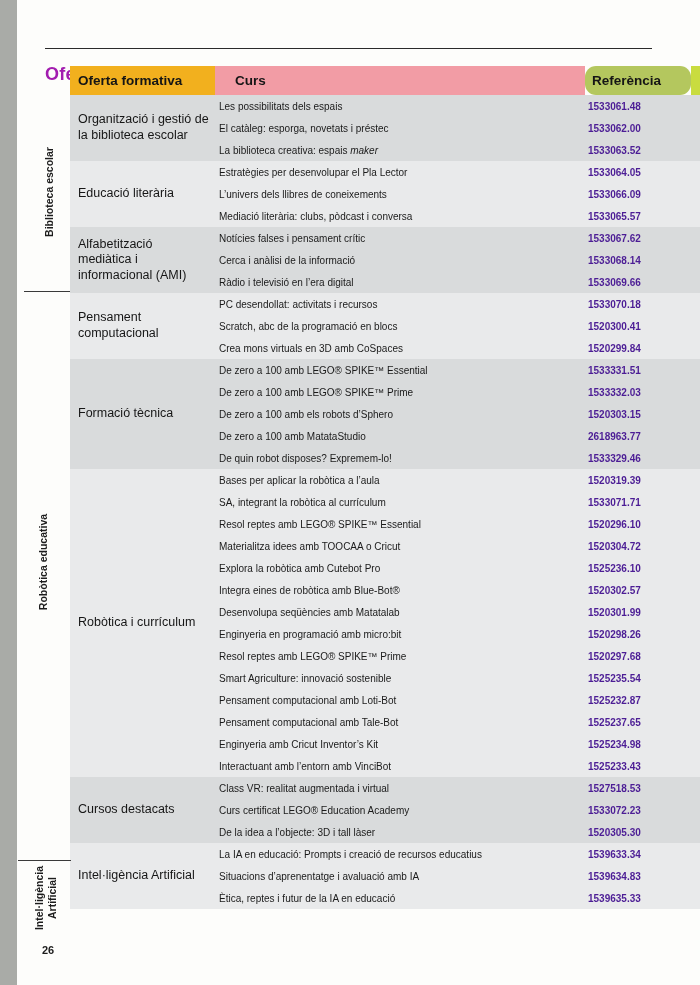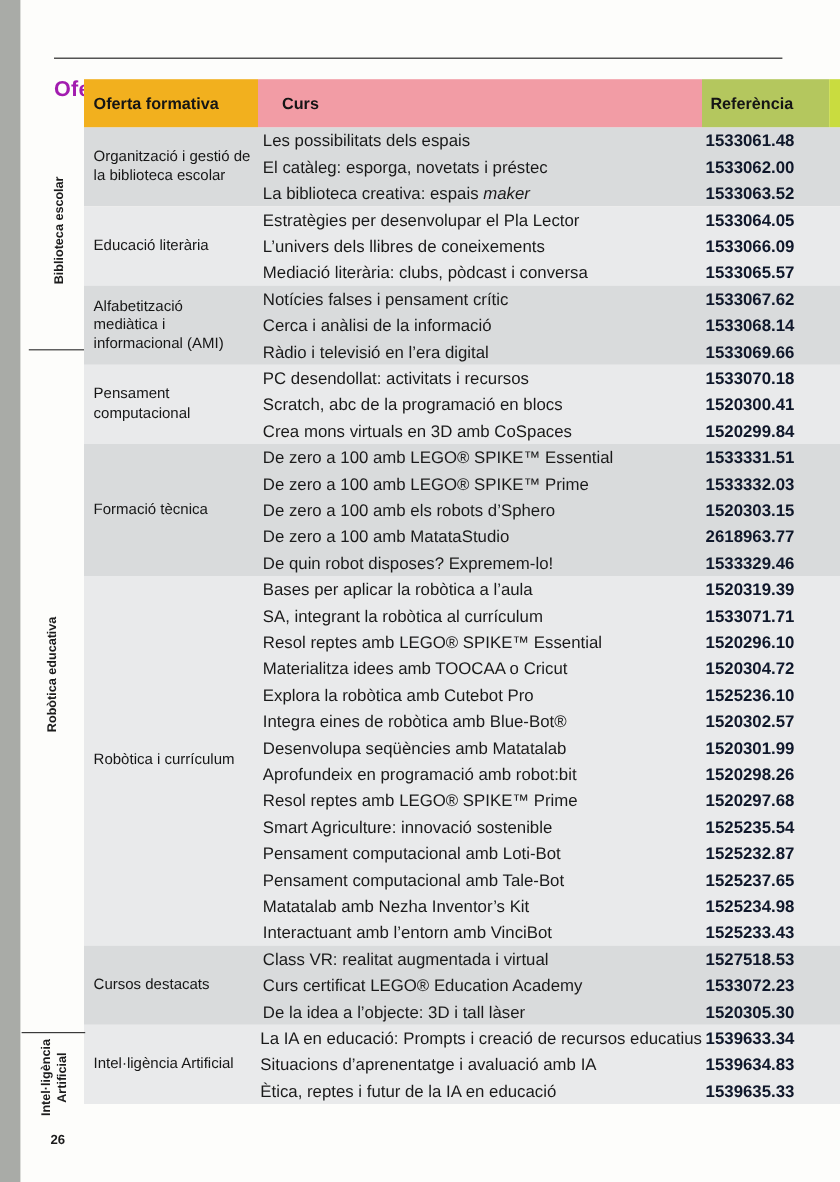--- a/index.html
+++ b/index.html
@@ -10,40 +10,40 @@
     color:#1a1a1a;
     -webkit-font-smoothing:antialiased;
   }
   .page-strip{position:absolute;left:0;top:0;width:17px;height:985px;background:var(--strip,#a9aba7);}
   .page-title{
     position:absolute;left:45px;top:24px;font-size:18px;font-weight:bold;
     letter-spacing:.2px;color:#a21caf;white-space:nowrap;margin-top:40px;
   }
   .title-rule{position:absolute;left:45px;top:48px;width:607px;border-top:1.4px solid #2a2a2a;}
   .doc-table{position:absolute;left:70px;top:66px;width:630px;}
-  .thead{display:flex;height:40px;font-weight:bold;font-size:13.5px;}
+  .thead{display:flex;height:29px;font-weight:bold;font-size:13.5px;}
   .thead>div{display:flex;align-items:center;}
   .h-cat{width:145px;background:var(--yellow,#f2b01e);padding-left:8px;box-sizing:border-box;color:#151515;}
   .h-curs{width:370px;background:var(--pink,#f29ca5);padding-left:20px;box-sizing:border-box;color:#151515;}
-  .h-ref{width:106px;background:var(--green,#b4c75e);padding-left:7px;box-sizing:border-box;color:#151515;}
+  .h-ref{width:106px;background:var(--green,#b4c75e);padding-left:7px;box-sizing:border-box;color:#151515;border-radius:11px;}
   .h-sliver{width:9px;background:var(--lime,#c9dc3f);}
   .tbody{display:block;}
   .section{display:flex;}
   .section.dark{background:var(--rowdark,#d9dbdc);}
   .section.light{background:var(--rowlight,#e9eaeb);}
   .cat-cell{
     width:145px;box-sizing:border-box;padding:0 6px 0 8px;
     display:flex;align-items:center;
     font-weight:normal;font-size:12.5px;line-height:1.25;color:#161616;
   }
   .rows{flex:1;display:flex;flex-direction:column;}
-  .row{display:flex;height:22px;align-items:center;font-size:14px;}
+  .row{display:flex;height:22px;align-items:center;font-size:10px;}
   .curs-cell{flex:1;padding-left:4px;box-sizing:border-box;white-space:nowrap;color:#1a1a1a;}
   .curs-cell i{}
-  .ref-cell{width:115px;padding-left:3px;box-sizing:border-box;font-weight:bold;color:#0f172a;white-space:nowrap;}
+  .ref-cell{width:115px;padding-left:3px;box-sizing:border-box;font-weight:bold;color:#4c1d95;white-space:nowrap;}
   .side-label{
     position:absolute;transform:translate(-50%,-50%) rotate(-90deg);
     font-weight:bold;font-size:10.5px;color:#1c1c1c;white-space:nowrap;text-align:center;line-height:1.25;
   }
   #side-biblioteca{left:50px;top:192px;}
   #side-robotica{left:44px;top:562px;}
   #side-ia{left:46px;top:898px;}
   .side-rule{position:absolute;border-top:1.2px solid #3a3a3a;}
   #side-rule-1{left:24px;top:291px;width:46px;}
   #side-rule-2{left:18px;top:860px;width:53px;}
@@ -183,41 +183,41 @@
           </div>
           <div class="row">
             <div class="curs-cell">Integra eines de robòtica amb Blue-Bot®</div>
             <div class="ref-cell">1520302.57</div>
           </div>
           <div class="row">
             <div class="curs-cell">Desenvolupa seqüències amb Matatalab</div>
             <div class="ref-cell">1520301.99</div>
           </div>
           <div class="row">
-            <div class="curs-cell">Aprofundeix en programació amb robot:bit</div>
+            <div class="curs-cell">Enginyeria en programació amb micro:bit</div>
             <div class="ref-cell">1520298.26</div>
           </div>
           <div class="row">
             <div class="curs-cell">Resol reptes amb LEGO® SPIKE™ Prime</div>
             <div class="ref-cell">1520297.68</div>
           </div>
           <div class="row">
             <div class="curs-cell">Smart Agriculture: innovació sostenible</div>
             <div class="ref-cell">1525235.54</div>
           </div>
           <div class="row">
             <div class="curs-cell">Pensament computacional amb Loti-Bot</div>
             <div class="ref-cell">1525232.87</div>
           </div>
           <div class="row">
             <div class="curs-cell">Pensament computacional amb Tale-Bot</div>
             <div class="ref-cell">1525237.65</div>
           </div>
           <div class="row">
-            <div class="curs-cell">Matatalab amb Nezha Inventor’s Kit</div>
+            <div class="curs-cell">Enginyeria amb Cricut Inventor’s Kit</div>
             <div class="ref-cell">1525234.98</div>
           </div>
           <div class="row">
             <div class="curs-cell">Interactuant amb l’entorn amb VinciBot</div>
             <div class="ref-cell">1525233.43</div>
           </div>
         </div>
       </div>
       <div class="section dark">
         <div class="cat-cell">Cursos destacats</div>

